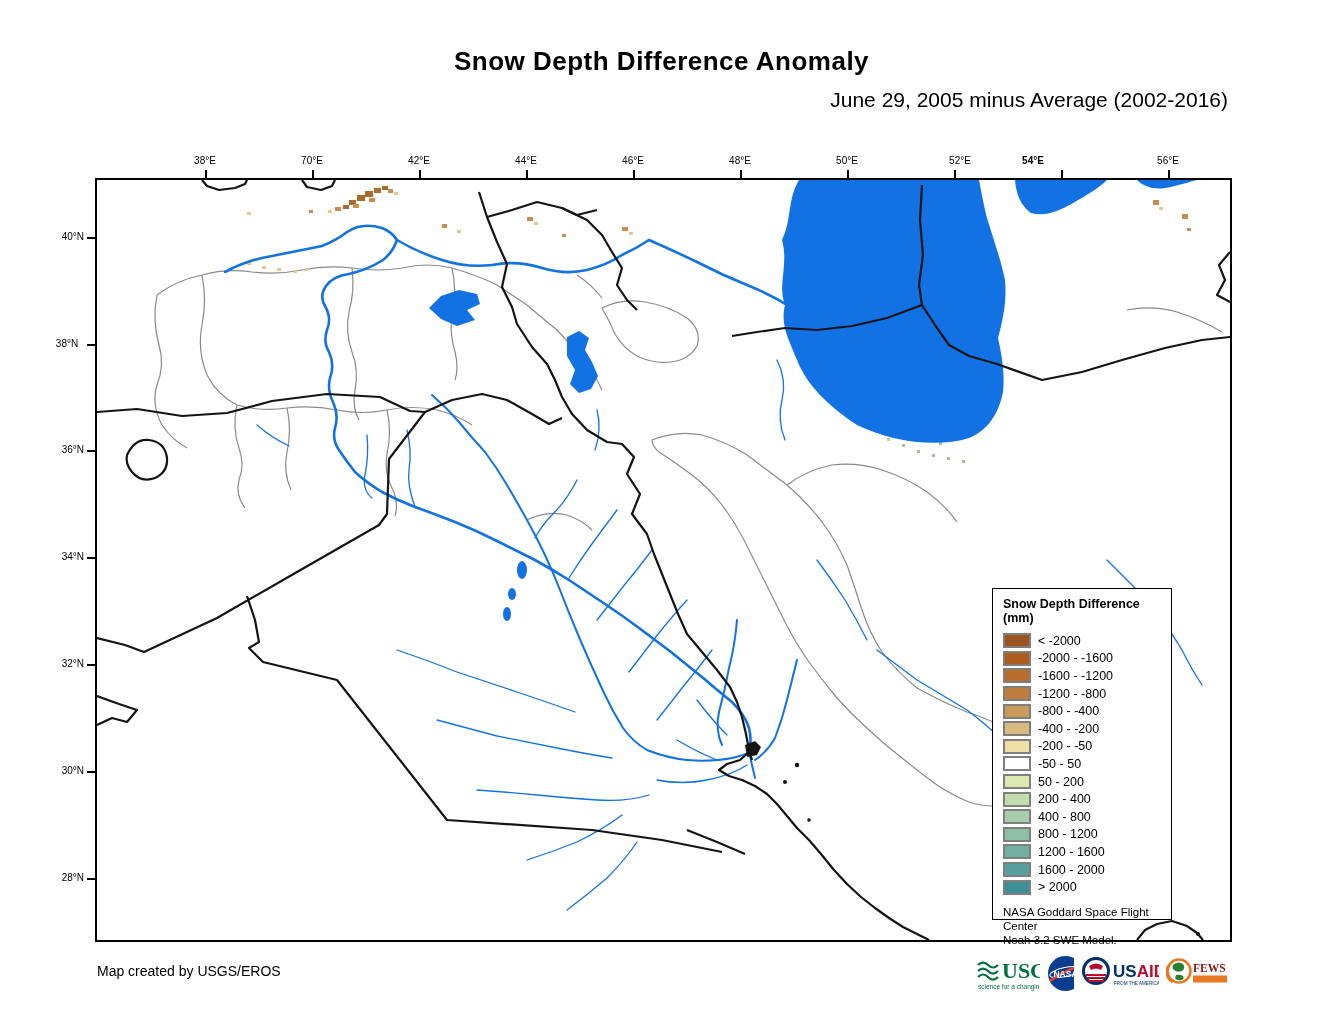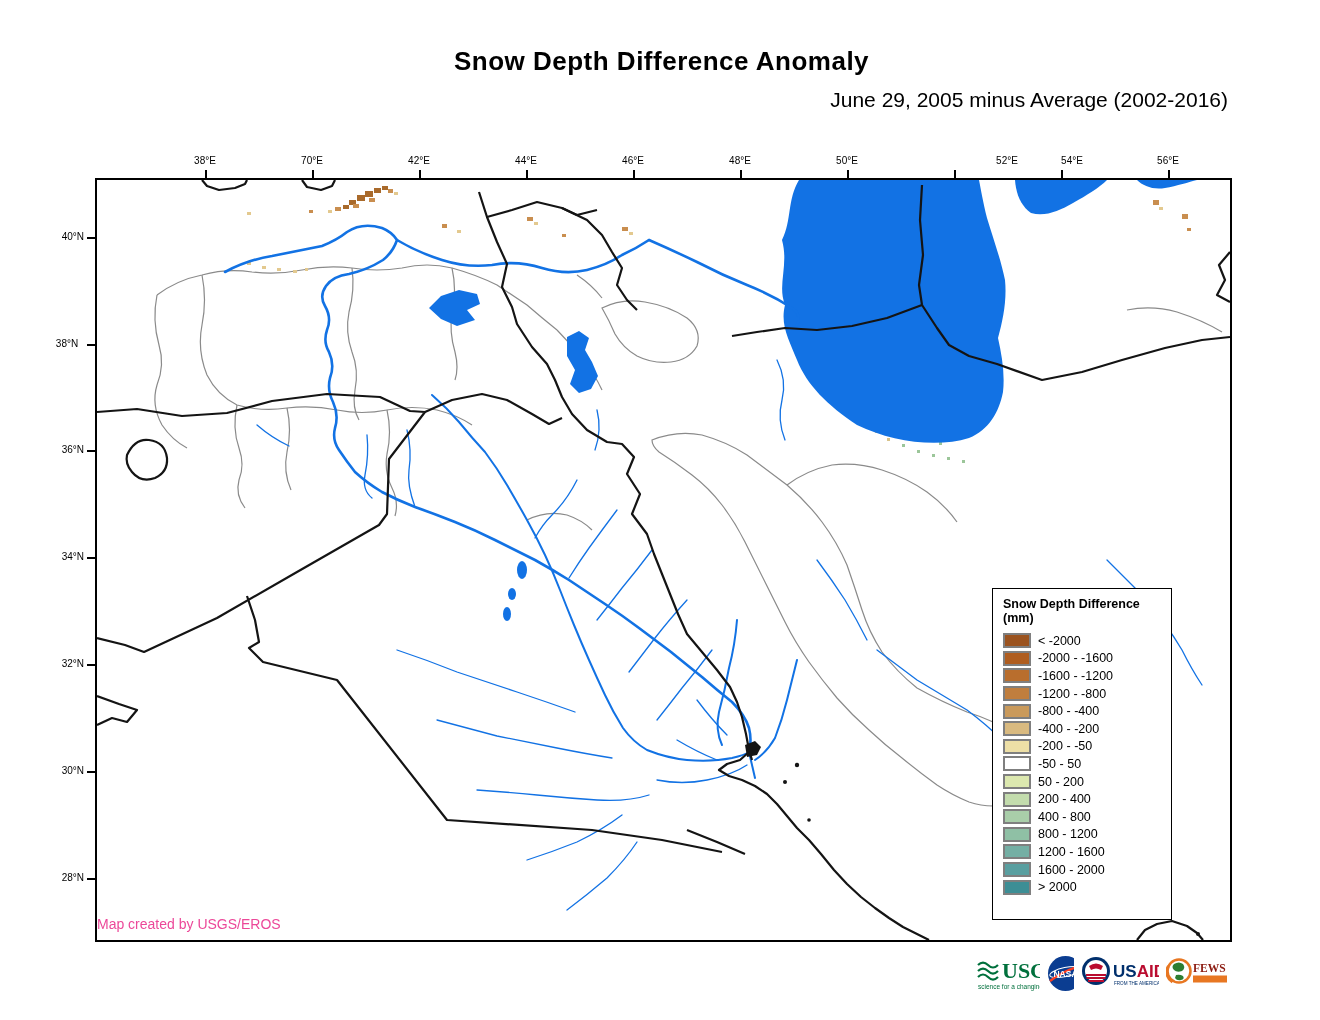--- a/index.html
+++ b/index.html
@@ -18,21 +18,21 @@
   .tick-left{position:absolute;height:2px;width:8px;background:#000;left:87px;}
   .lab-left{position:absolute;left:50px;width:34px;text-align:right;font-size:10px;
          color:#000;margin-top:-6px;}
   #legend{position:absolute;left:992px;top:588px;width:180px;height:332px;
          background:#fff;border:1.5px solid #000;box-sizing:border-box;padding:8px 0 0 10px;}
   .leg-title{font-size:12.5px;font-weight:bold;margin-bottom:7px;}
   .leg-row{display:flex;align-items:center;height:17.6px;}
   .leg-swatch{width:24px;height:11px;border:2px solid #7f7f7f;margin-right:7px;flex:none;}
   .leg-label{font-size:12.5px;color:#000;white-space:nowrap;}
   .leg-src{font-size:11.5px;margin-top:9px;line-height:14px;}
-  #credit{position:absolute;left:97px;top:916px;font-size:14px;color:#ec4899;}
+  #credit{position:absolute;left:97px;top:963px;font-size:14px;color:#000000;}
   #logos{position:absolute;left:975px;top:952px;width:252px;height:42px;
          display:flex;align-items:center;gap:7px;}
 </style>
 </head>
 <body>
 <div id="page">
 
 <div class="title">Snow Depth Difference Anomaly</div>
 <div class="subtitle">June 29, 2005 minus Average (2002-2016)</div>
 
@@ -45,23 +45,23 @@
       <div class="lab-top" style="left: 419px;">42°E</div>
       <div class="tick-top" style="left: 526px;"></div>
       <div class="lab-top" style="left: 526px;">44°E</div>
       <div class="tick-top" style="left: 633px;"></div>
       <div class="lab-top" style="left: 633px;">46°E</div>
       <div class="tick-top" style="left: 740px;"></div>
       <div class="lab-top" style="left: 740px;">48°E</div>
       <div class="tick-top" style="left: 847px;"></div>
       <div class="lab-top" style="left: 847px;">50°E</div>
       <div class="tick-top" style="left: 954px;"></div>
-      <div class="lab-top" style="left: 1007px;">52°E</div>
+      <div class="lab-top" style="left: 960px;">52°E</div>
       <div class="tick-top" style="left: 1061px;"></div>
-      <div class="lab-top" style="left: 1072px;">54°E</div>
+      <div class="lab-top" style="left: 1033px; font-weight: bold;">54°E</div>
       <div class="tick-top" style="left: 1168px;"></div>
       <div class="lab-top" style="left: 1168px;">56°E</div>
       <div class="tick-left" style="top: 237px;"></div>
       <div class="lab-left" style="top: 237px;">40°N</div>
       <div class="tick-left" style="top: 344px;"></div>
       <div class="lab-left" style="top: 344px; text-align: center;">38°N</div>
       <div class="tick-left" style="top: 450px;"></div>
       <div class="lab-left" style="top: 450px;">36°N</div>
       <div class="tick-left" style="top: 557px;"></div>
       <div class="lab-left" style="top: 557px;">34°N</div>
@@ -303,20 +303,24 @@
         </div>
         <div class="leg-row">
           <div class="leg-swatch" style="background: rgb(89, 159, 160);"></div>
           <div class="leg-label">1600 - 2000</div>
         </div>
         <div class="leg-row">
           <div class="leg-swatch" style="background: rgb(61, 142, 149);"></div>
           <div class="leg-label">&gt; 2000</div>
         </div>
       </div>
+  <div class="leg-src">
+    <div>NASA Goddard Space Flight Center</div>
+    <div>Noah 3.2 SWE Model.</div>
+  </div>
 </div>
 
 <div id="credit">Map created by USGS/EROS</div>
 
 <div id="logos">
   <svg width="90" height="40">
     <g stroke="#00703C" stroke-width="2.2" fill="none">
       <path d="M3,12 q5,-5 10,0 q5,5 10,0"></path>
       <path d="M3,18 q5,-5 10,0 q5,5 10,0"></path>
       <path d="M3,24 q5,-5 10,0 q5,5 10,0"></path>

